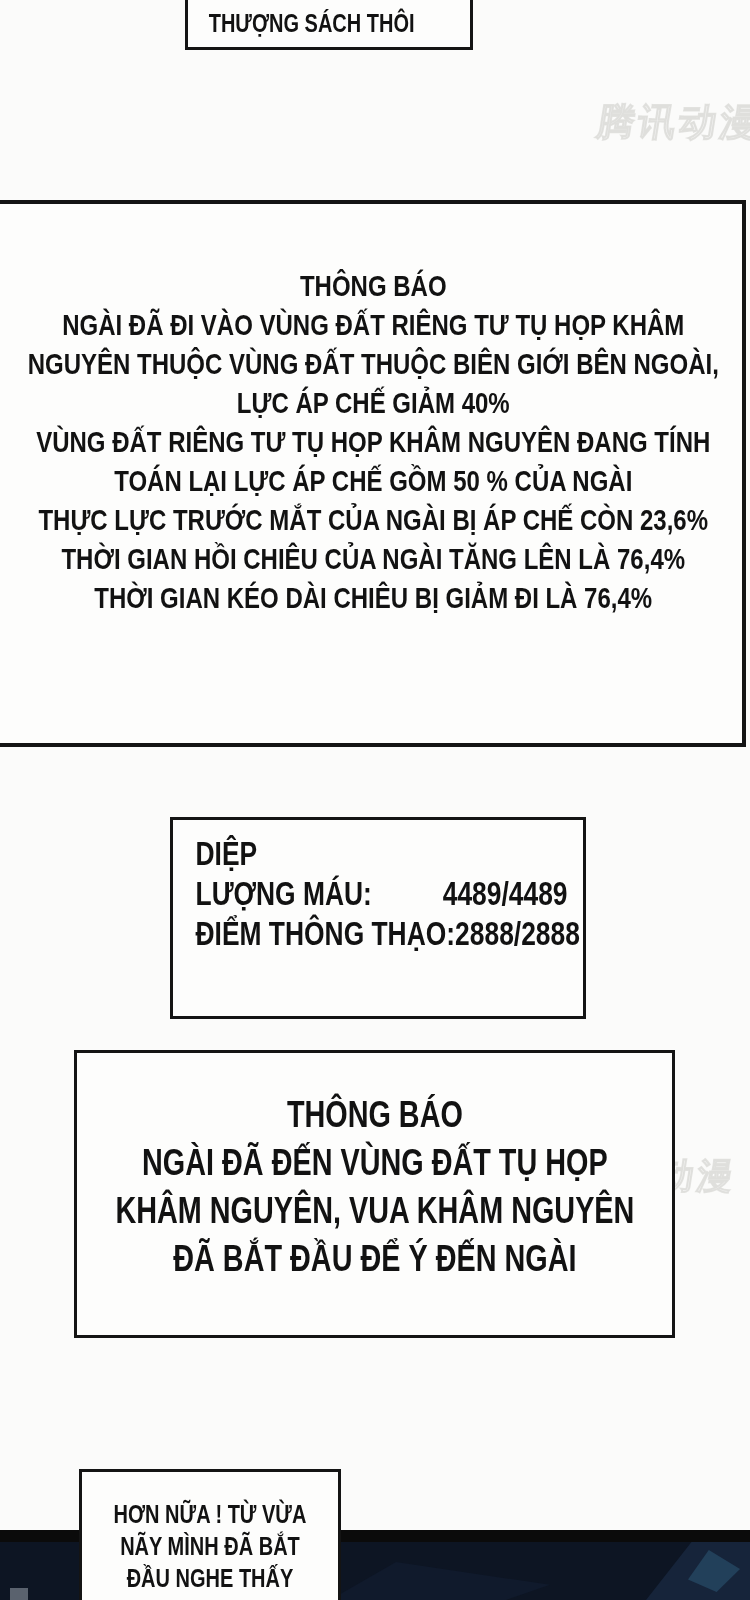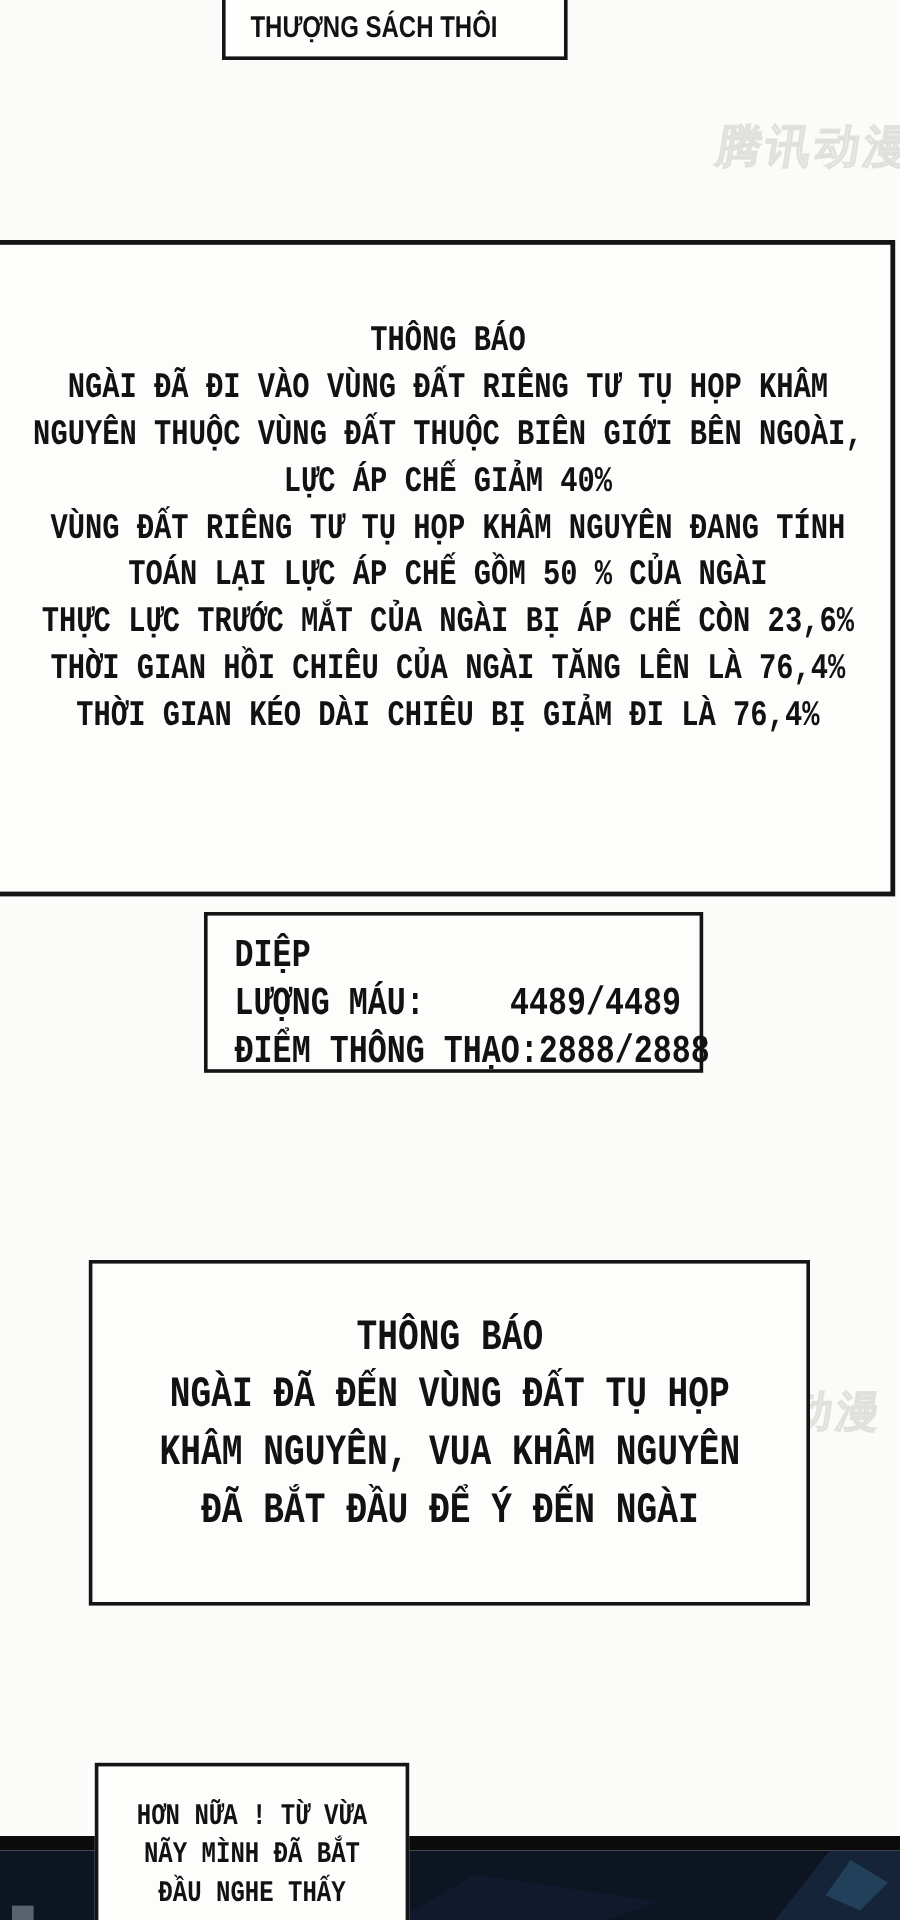--- a/index.html
+++ b/index.html
@@ -3,21 +3,21 @@
 <meta charset="utf-8">
 <style>
   html,body{margin:0;padding:0;}
   body{
     width:750px;height:1600px;position:relative;overflow:hidden;
     background:#fbfbfa;
     font-family:"Liberation Sans","DejaVu Sans",sans-serif;
     color:#121212;
     -webkit-font-smoothing:antialiased;
   }
-  .abs{position:absolute;font-family:Liberation Mono, monospace;}
+  .abs{position:absolute;}
   .panel{
     position:absolute;background:#fdfdfc;border:3px solid #141414;
     box-sizing:border-box;
   }
   
   .condense{
     width:125%;margin-left:-12.5%;
     transform:scaleX(0.8);transform-origin:50% 0;
     font-weight:bold;
   }
@@ -58,21 +58,21 @@
       <div class="n1line">LỰC ÁP CHẾ GIẢM 40%</div>
       <div class="n1line">VÙNG ĐẤT RIÊNG TƯ TỤ HỌP KHÂM NGUYÊN ĐANG TÍNH</div>
       <div class="n1line">TOÁN LẠI LỰC ÁP CHẾ GỒM 50 % CỦA NGÀI</div>
       <div class="n1line">THỰC LỰC TRƯỚC MẮT CỦA NGÀI BỊ ÁP CHẾ CÒN 23,6%</div>
       <div class="n1line">THỜI GIAN HỒI CHIÊU CỦA NGÀI TĂNG LÊN LÀ 76,4%</div>
       <div class="n1line">THỜI GIAN KÉO DÀI CHIÊU BỊ GIẢM ĐI LÀ 76,4%</div>
     </div>
   </div>
 </div>
 
-<div class="panel" style="left:170px;top:760px;width:416px;height:134px;">
+<div class="panel" style="left:170px;top:817px;width:416px;height:202px;">
   <div class="abs" style="left:22px;right:16px;top:14px;">
     <div class="condense">
       <div class="statrow">
         <span>DIỆP</span>
       </div>
       <div class="statrow">
         <span>LƯỢNG MÁU:</span>
         <span>4489/4489</span>
       </div>
       <div class="statrow">

